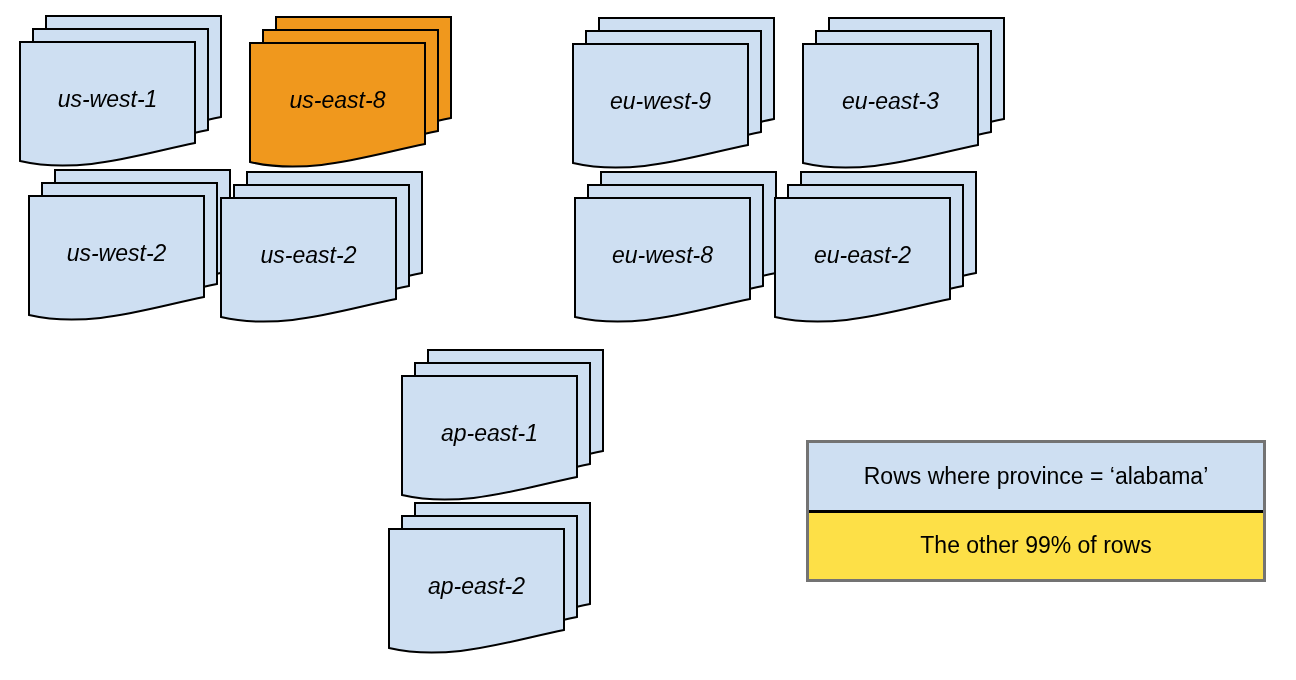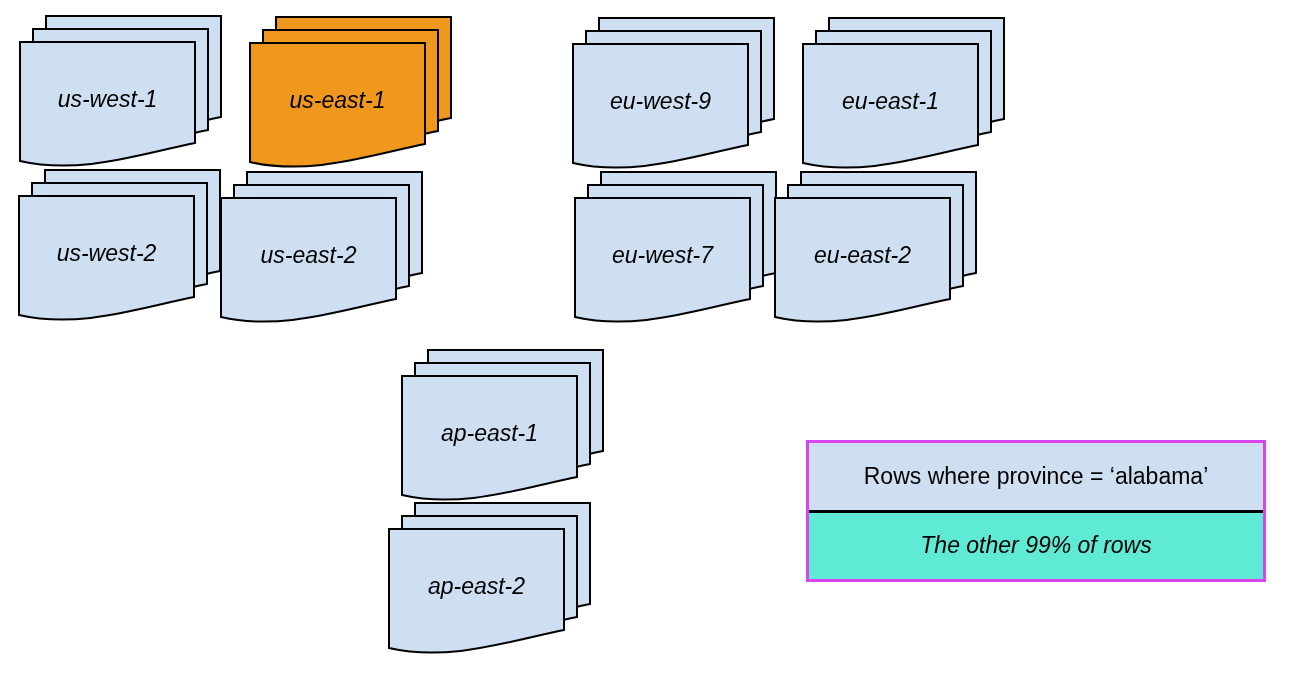--- a/index.html
+++ b/index.html
@@ -43,21 +43,21 @@
     color: #000000;
     pointer-events: none;
     white-space: nowrap;
   }
   .legend {
     position: absolute;
     left: 806px;
     top: 440px;
     width: 460px;
     height: 142px;
-    border: 3px solid #d946ef;
+    border: 3px solid #737373;
     box-sizing: border-box;
     display: flex;
     flex-direction: column;
     z-index: 3;
   }
   .legend-row {
     flex: 1;
     display: flex;
     align-items: center;
     justify-content: center;
@@ -81,42 +81,42 @@
     </svg>
     <div class="stack-label">us-west-1</div>
   </div>
 
   <div class="stack z-front" style="left:249px; top:16px;">
     <svg width="204" height="156" viewBox="-1 -1 204 156" style="color: rgb(240, 152, 29);">
       <path class="doc" transform="translate(26,0)" d="M0,0 H175 V101 C120,112 60,133 0,119 Z"></path>
       <path class="doc" transform="translate(13,13)" d="M0,0 H175 V101 C120,112 60,133 0,119 Z"></path>
       <path class="doc" transform="translate(0,26)" d="M0,0 H175 V101 C120,112 60,133 0,119 Z"></path>
     </svg>
-    <div class="stack-label">us-east-1</div>
+    <div class="stack-label">us-east-8</div>
   </div>
 
   <div class="stack z-front" style="left:572px; top:17px;">
     <svg width="204" height="156" viewBox="-1 -1 204 156" style="color: rgb(206, 223, 242);">
       <path class="doc" transform="translate(26,0)" d="M0,0 H175 V101 C120,112 60,133 0,119 Z"></path>
       <path class="doc" transform="translate(13,13)" d="M0,0 H175 V101 C120,112 60,133 0,119 Z"></path>
       <path class="doc" transform="translate(0,26)" d="M0,0 H175 V101 C120,112 60,133 0,119 Z"></path>
     </svg>
     <div class="stack-label">eu-west-9</div>
   </div>
 
   <div class="stack z-front" style="left:802px; top:17px;">
     <svg width="204" height="156" viewBox="-1 -1 204 156" style="color: rgb(206, 223, 242);">
       <path class="doc" transform="translate(26,0)" d="M0,0 H175 V101 C120,112 60,133 0,119 Z"></path>
       <path class="doc" transform="translate(13,13)" d="M0,0 H175 V101 C120,112 60,133 0,119 Z"></path>
       <path class="doc" transform="translate(0,26)" d="M0,0 H175 V101 C120,112 60,133 0,119 Z"></path>
     </svg>
-    <div class="stack-label">eu-east-1</div>
+    <div class="stack-label">eu-east-3</div>
   </div>
 
-  <div class="stack z-back" style="left:18px; top:169px;">
+  <div class="stack z-back" style="left:28px; top:169px;">
     <svg width="204" height="156" viewBox="-1 -1 204 156" style="color: rgb(206, 223, 242);">
       <path class="doc" transform="translate(26,0)" d="M0,0 H175 V101 C120,112 60,133 0,119 Z"></path>
       <path class="doc" transform="translate(13,13)" d="M0,0 H175 V101 C120,112 60,133 0,119 Z"></path>
       <path class="doc" transform="translate(0,26)" d="M0,0 H175 V101 C120,112 60,133 0,119 Z"></path>
     </svg>
     <div class="stack-label">us-west-2</div>
   </div>
 
   <div class="stack z-back" style="left:220px; top:171px;">
     <svg width="204" height="156" viewBox="-1 -1 204 156" style="color: rgb(206, 223, 242);">
@@ -126,21 +126,21 @@
     </svg>
     <div class="stack-label">us-east-2</div>
   </div>
 
   <div class="stack z-back" style="left:574px; top:171px;">
     <svg width="204" height="156" viewBox="-1 -1 204 156" style="color: rgb(206, 223, 242);">
       <path class="doc" transform="translate(26,0)" d="M0,0 H175 V101 C120,112 60,133 0,119 Z"></path>
       <path class="doc" transform="translate(13,13)" d="M0,0 H175 V101 C120,112 60,133 0,119 Z"></path>
       <path class="doc" transform="translate(0,26)" d="M0,0 H175 V101 C120,112 60,133 0,119 Z"></path>
     </svg>
-    <div class="stack-label">eu-west-7</div>
+    <div class="stack-label">eu-west-8</div>
   </div>
 
   <div class="stack z-back" style="left:774px; top:171px;">
     <svg width="204" height="156" viewBox="-1 -1 204 156" style="color: rgb(206, 223, 242);">
       <path class="doc" transform="translate(26,0)" d="M0,0 H175 V101 C120,112 60,133 0,119 Z"></path>
       <path class="doc" transform="translate(13,13)" d="M0,0 H175 V101 C120,112 60,133 0,119 Z"></path>
       <path class="doc" transform="translate(0,26)" d="M0,0 H175 V101 C120,112 60,133 0,119 Z"></path>
     </svg>
     <div class="stack-label">eu-east-2</div>
   </div>
@@ -160,18 +160,18 @@
       <path class="doc" transform="translate(13,13)" d="M0,0 H175 V101 C120,112 60,133 0,119 Z"></path>
       <path class="doc" transform="translate(0,26)" d="M0,0 H175 V101 C120,112 60,133 0,119 Z"></path>
     </svg>
     <div class="stack-label">ap-east-2</div>
   </div>
 
   <div class="legend">
     <div class="legend-row first" style="background-color: rgb(206, 223, 242);">
       <span>Rows where province = ‘alabama’</span>
     </div>
-    <div class="legend-row" style="background-color: #5eead4; font-style: italic;">
+    <div class="legend-row" style="background-color: #fde047;">
       <span>The other 99% of rows</span>
     </div>
   </div>
 
 </div>
 
 </body></html>

